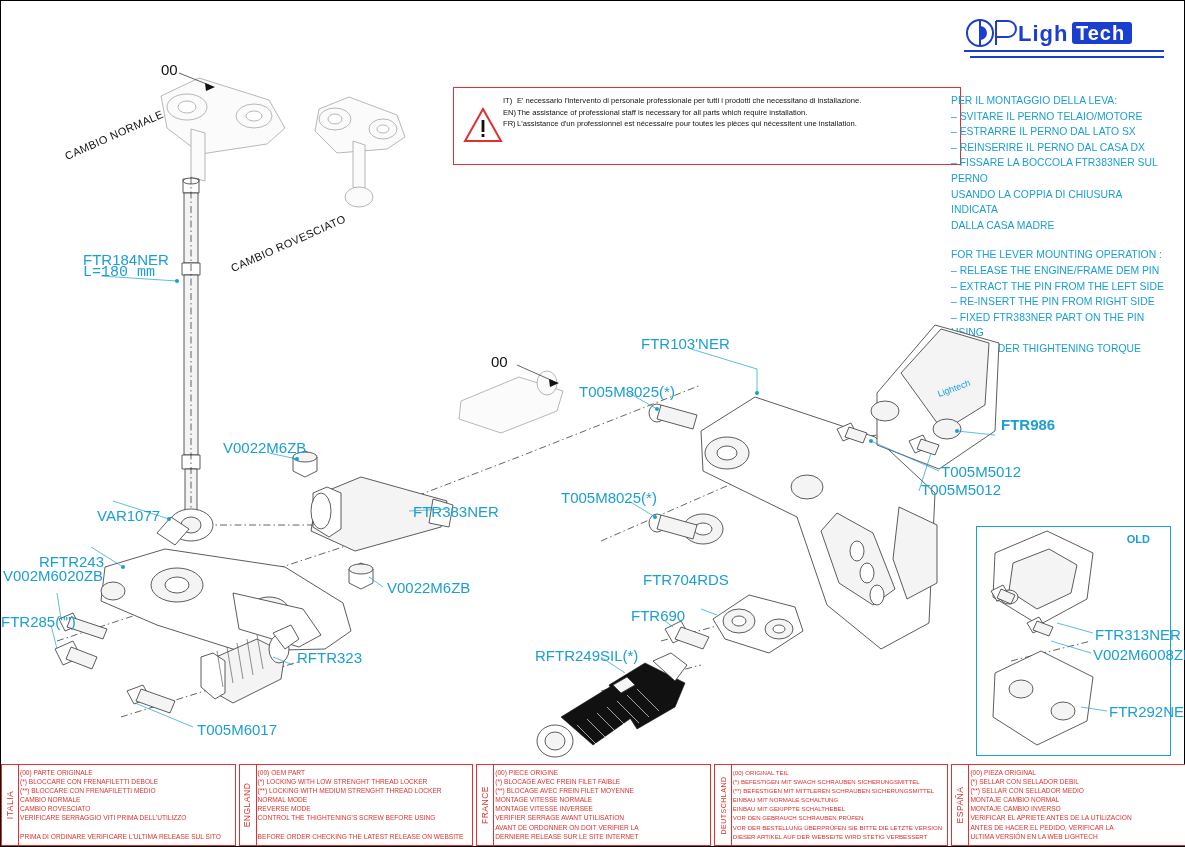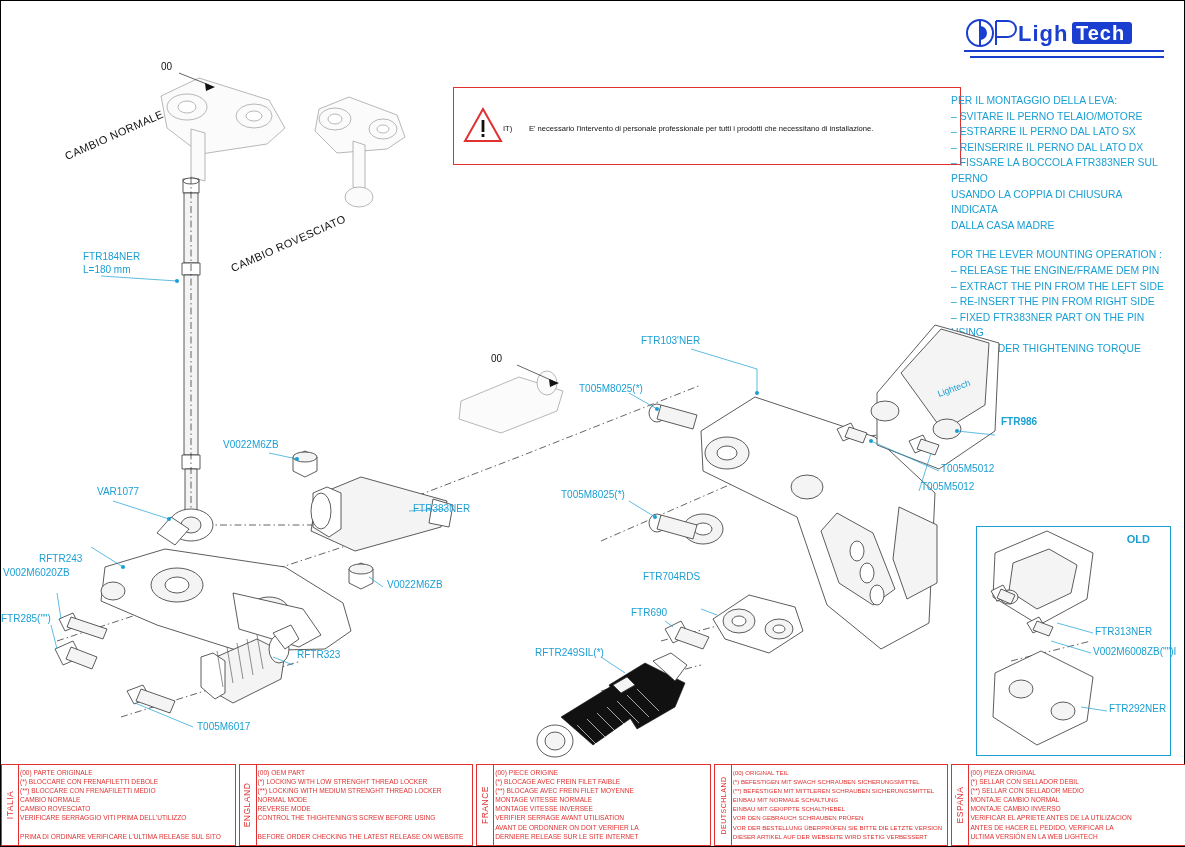--- a/index.html
+++ b/index.html
@@ -20,27 +20,27 @@
   
   .logo{right:20px;top:16px;width:200px;height:56px;}
   .logo svg{display:block;}
   
   .warnbox{
     left:452px;top:86px;width:508px;height:78px;
     border:1px solid #e03030;box-sizing:border-box;background:#fff;
   }
   .warn-tri{left:462px;top:106px;width:40px;height:36px;}
   .warn-lines{left:502px;top:94px;width:450px;font-size:7.6px;line-height:11.6px;color:#111;}
-  .warn-lines .lang{display:inline-block;width:26px;color:#111;margin-top:28px;}
+  .warn-lines .lang{display:inline-block;width:14px;color:#111;}
   
   .instr{right:18px;top:92px;width:215px;font-size:10.4px;line-height:15.6px;color:#1a9fd4;text-align:left;}
   .instr .hd{color:#1a9fd4;}
   .instr .blk{margin-top:14px;}
   
-  .lbl{font-size:10px;color:#1a9fd4;white-space:nowrap;}
+  .lbl{font-size:15px;color:#1a9fd4;white-space:nowrap;}
   .lbl.dark{color:#111;}
   .lbl.rot1{transform:rotate(-24deg);transform-origin:left top;font-size:11px;letter-spacing:.4px;}
   .lbl.rot2{transform:rotate(-24deg);transform-origin:left top;font-size:11px;letter-spacing:.4px;}
   
   .oldbox{left:975px;top:525px;width:195px;height:230px;border:1px solid #1a9fd4;box-sizing:border-box;}
   .oldlbl{right:34px;top:532px;font-size:11px;color:#1a9fd4;font-weight:bold;}
   
   .legend{position:absolute;left:0;bottom:0;width:1185px;height:82px;display:flex;}
   .lg{position:relative;border:1px solid #e03030;box-sizing:border-box;margin-right:3px;background:#fff;overflow:hidden;}
   .lg:last-child{margin-right:0;}
@@ -91,27 +91,29 @@
   <div class="abs warnbox"></div>
   <div class="abs warn-tri">
     <svg viewBox="0 0 40 36" width="40" height="36" xmlns="http://www.w3.org/2000/svg">
       <path d="M20 2 L38 34 L2 34 Z" fill="#fff" stroke="#e03030" stroke-width="2"></path>
       <rect x="18.6" y="13" width="2.8" height="12" fill="#111"></rect>
       <rect x="18.6" y="27" width="2.8" height="3" fill="#111"></rect>
     </svg>
   </div>
   <div class="abs warn-lines">
     <div><span class="lang">IT)</span><span>E' necessario l'intervento di personale professionale per tutti i prodotti che necessitano di installazione.</span></div>
+    <div><span class="lang">EN)</span><span>The assistance of professional staff is necessary for all parts which require installation.</span></div>
+    <div><span class="lang">FR)</span><span>L'assistance d'un professionnel est nécessaire pour toutes les pièces qui nécessitent une installation.</span></div>
   </div>
 
   <div class="abs instr">
     <div class="hd">PER IL MONTAGGIO DELLA LEVA:</div>
     <div>– SVITARE IL PERNO TELAIO/MOTORE</div>
     <div>– ESTRARRE IL PERNO DAL LATO SX</div>
-    <div>– REINSERIRE IL PERNO DAL LATO DX</div>
+    <div>– REINSERIRE IL PERNO DAL CASA DX</div>
     <div>– FISSARE LA BOCCOLA FTR383NER SUL PERNO</div>
     <div>   USANDO LA COPPIA DI CHIUSURA INDICATA</div>
     <div>   DALLA CASA MADRE</div>
     <div class="hd blk">FOR THE LEVER MOUNTING OPERATION :</div>
     <div>– RELEASE THE ENGINE/FRAME DEM PIN</div>
     <div>– EXTRACT THE PIN FROM THE LEFT SIDE</div>
     <div>– RE-INSERT THE PIN FROM RIGHT SIDE</div>
     <div>– FIXED FTR383NER PART ON THE PIN USING</div>
     <div>   THE BUILDER THIGHTENING TORQUE</div>
   </div>
@@ -342,24 +344,24 @@
     <path d="M548 378 l10 4 l-9 4 z" fill="#111"></path>
   </svg>
 
   <div class="abs lbl dark" style="left:160px;top:60px;">00</div>
   <div class="abs lbl dark" style="left:490px;top:352px;">00</div>
 
   <div class="abs lbl dark rot1" style="left:62px;top:150px;">CAMBIO NORMALE</div>
   <div class="abs lbl dark rot2" style="left:228px;top:262px;">CAMBIO ROVESCIATO</div>
 
   <div class="abs lbl" style="left:82px;top:250px;">FTR184NER</div>
-  <div class="abs lbl" style="left:82px;top:263px;">L=180 mm</div>
+  <div class="abs lbl" style="left:82px;top:263px;font-family:Liberation Mono, monospace;">L=180 mm</div>
 
   <div class="abs lbl" style="left:222px;top:438px;">V0022M6ZB</div>
-  <div class="abs lbl" style="left:96px;top:485px;">VAR1077</div>
+  <div class="abs lbl" style="left:96px;top:506px;">VAR1077</div>
   <div class="abs lbl" style="left:38px;top:552px;">RFTR243</div>
   <div class="abs lbl" style="left:2px;top:566px;">V002M6020ZB</div>
   <div class="abs lbl" style="left:0px;top:612px;">FTR285("")</div>
   <div class="abs lbl" style="left:196px;top:720px;">T005M6017</div>
   <div class="abs lbl" style="left:296px;top:648px;">RFTR323</div>
   <div class="abs lbl" style="left:386px;top:578px;">V0022M6ZB</div>
   <div class="abs lbl" style="left:412px;top:502px;">FTR383NER</div>
 
   <div class="abs lbl" style="left:578px;top:382px;">T005M8025(*)</div>
   <div class="abs lbl" style="left:560px;top:488px;">T005M8025(*)</div>

